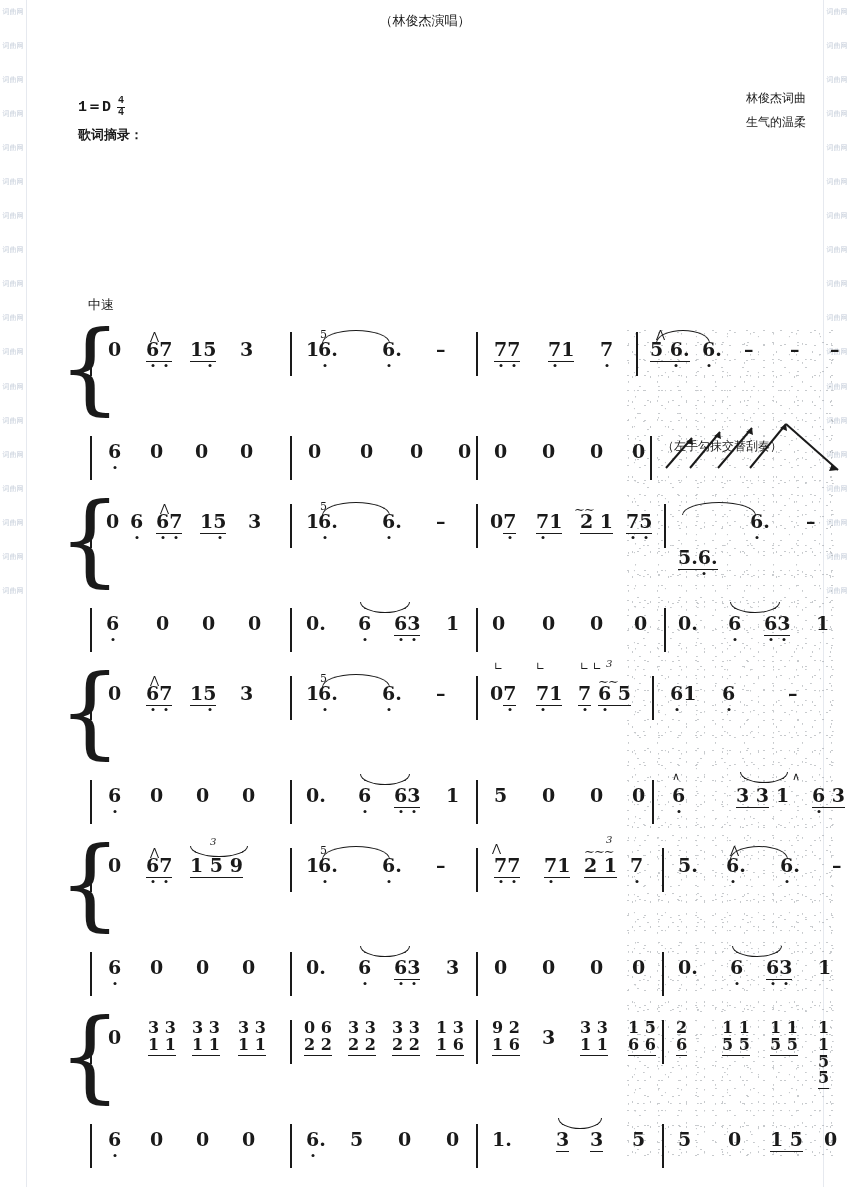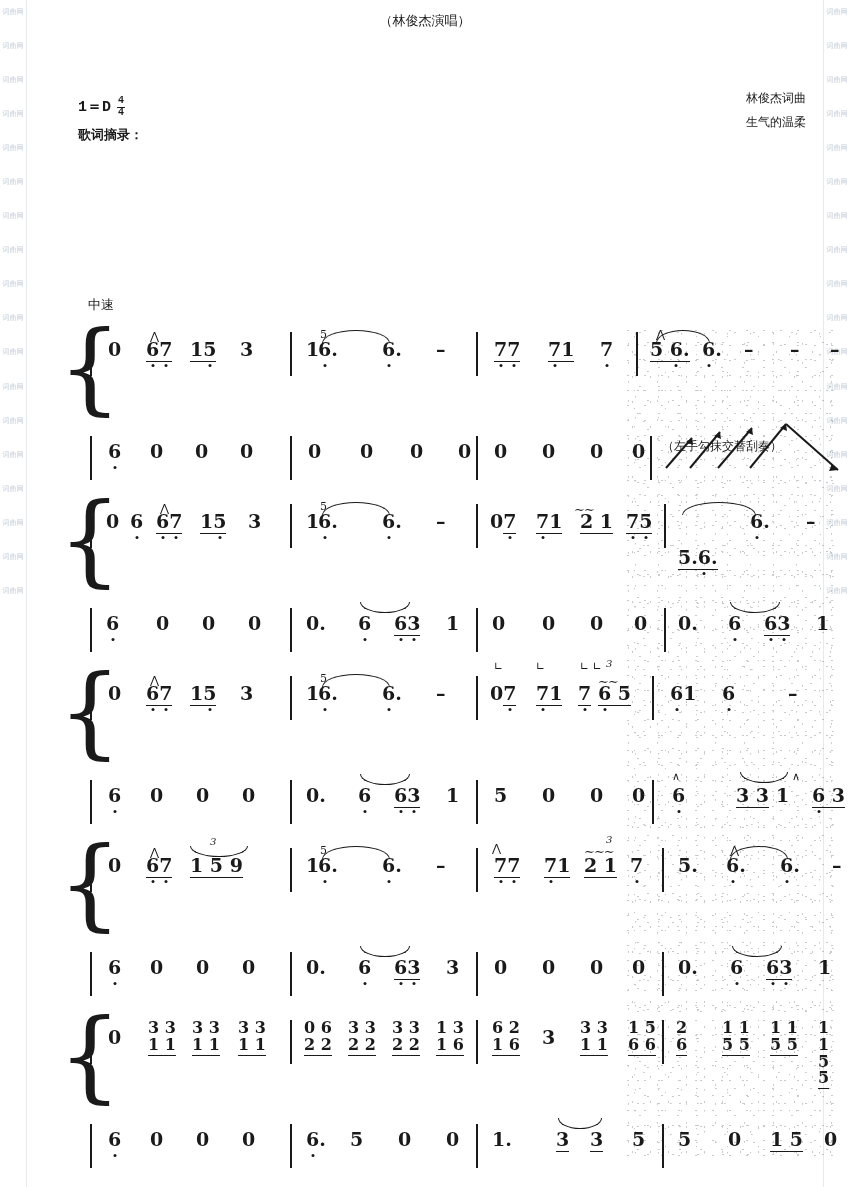--- a/index.html
+++ b/index.html
@@ -492,21 +492,21 @@
             <span>3 3</span>
             <span class="und1">2 2</span>
           </div>
         <div class="chord" style="left:386px;top:4px;">
             <span>1 3</span>
             <span class="und1">1 6</span>
           </div>
 
         <div class="bar" style="left:426px;"></div>
         <div class="chord" style="left:442px;top:4px;">
-            <span>6 2</span>
+            <span>9 2</span>
             <span class="und1">1 6</span>
           </div>
         <div class="note" style="left:492px;top:10px;">3</div>
         <div class="chord" style="left:530px;top:4px;">
             <span>3 3</span>
             <span class="und1">1 1</span>
           </div>
         <div class="chord" style="left:578px;top:4px;">
             <span>1 5</span>
             <span class="und1">6 6</span>

